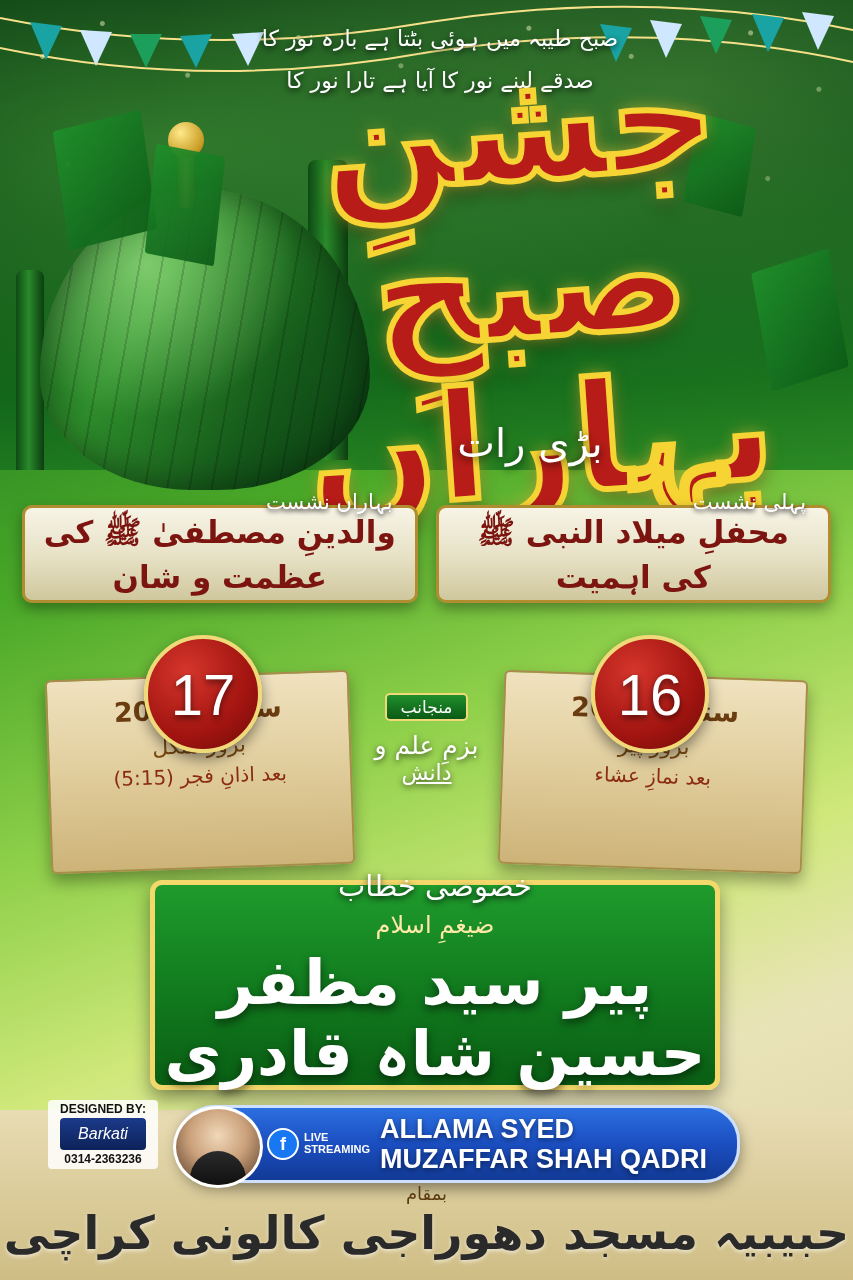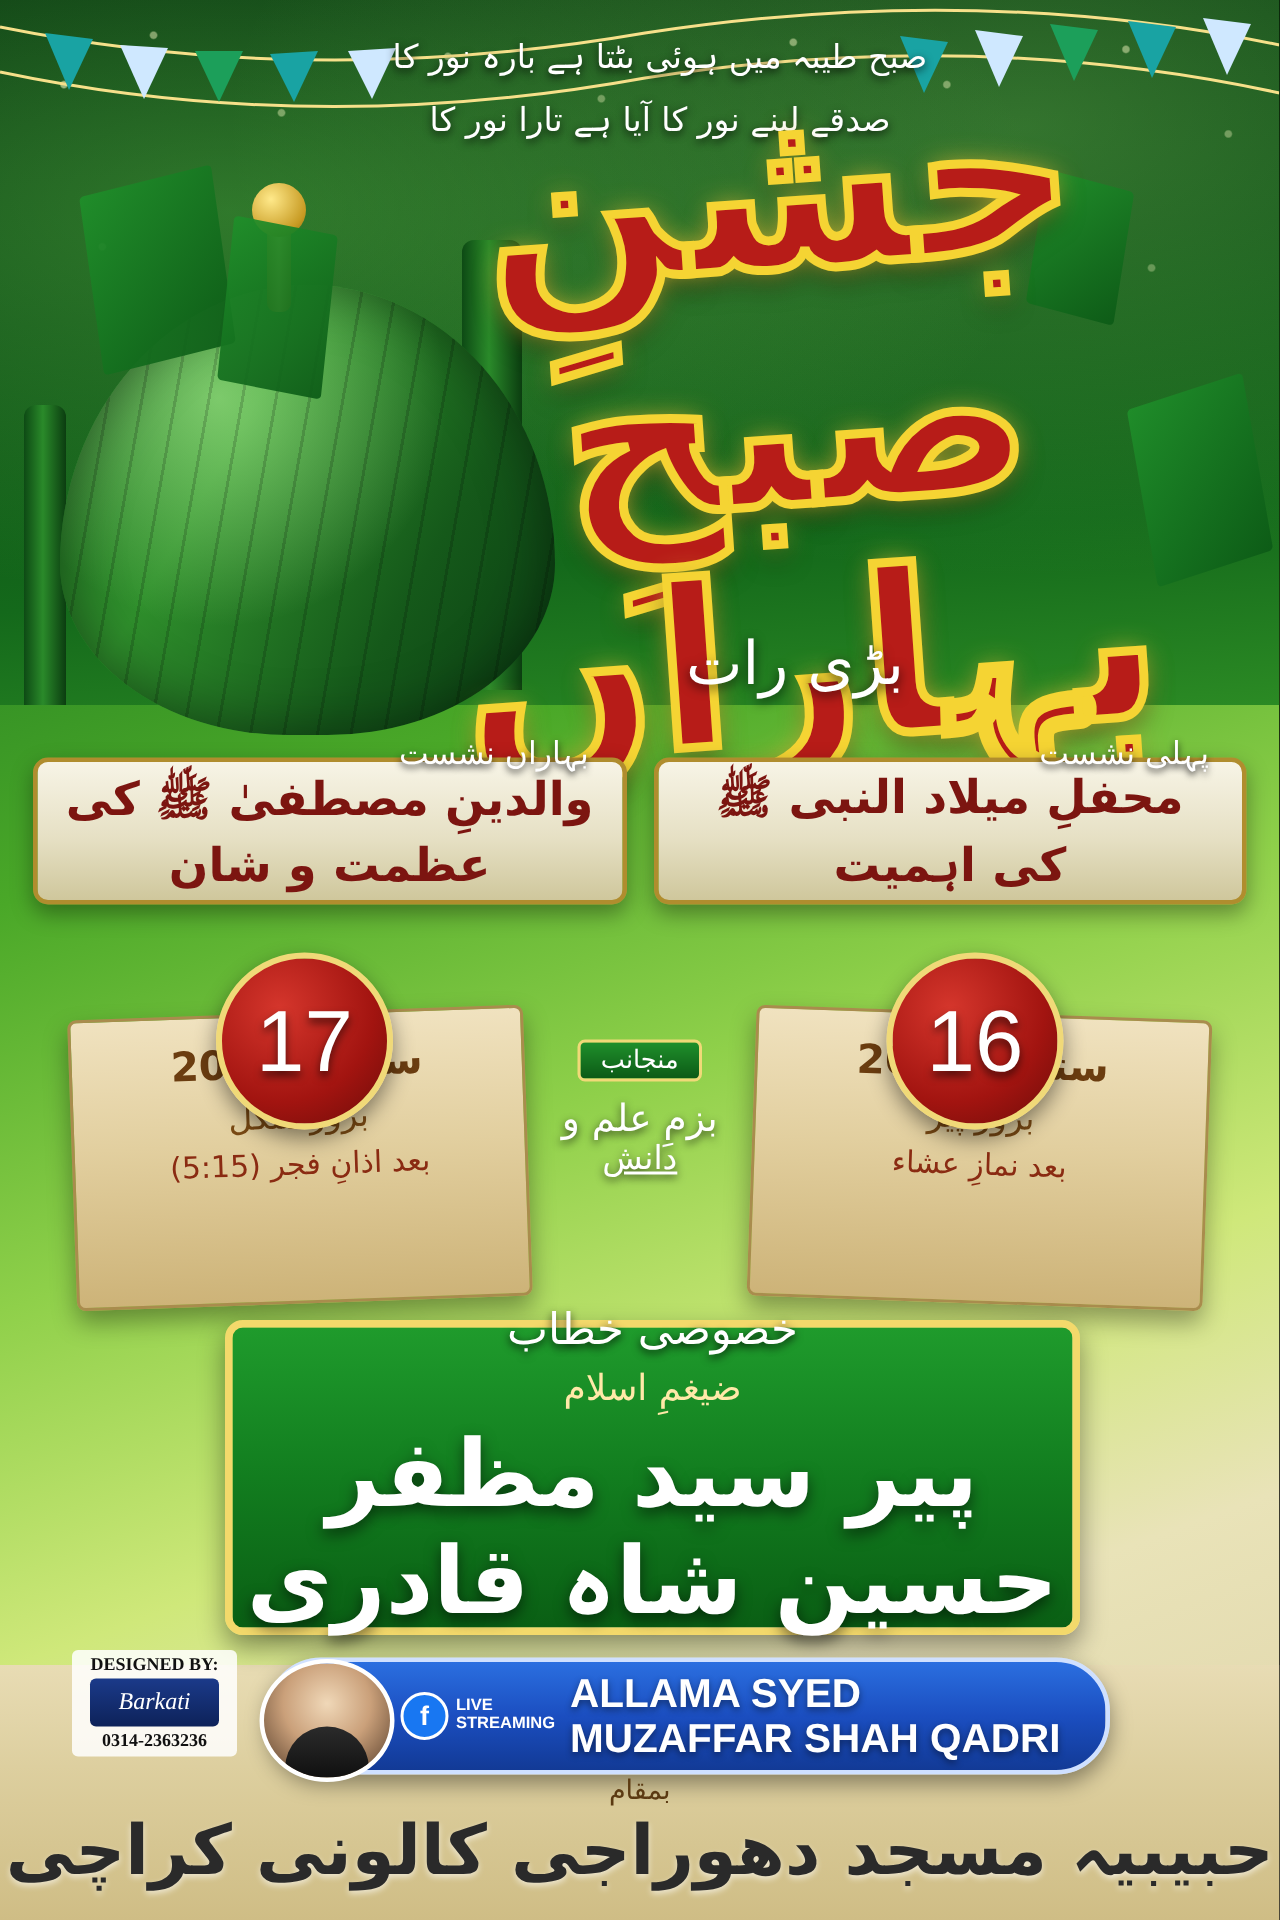--- a/index.html
+++ b/index.html
@@ -305,21 +305,20 @@
   
   .designer {
     position: absolute;
     left: 48px; top: 1100px;
     width: 110px;
     background: rgba(255,255,255,0.85);
     border-radius: 4px;
     text-align: center;
     z-index: 10;
     padding: 2px 0 3px;
-    font-family: Liberation Serif, serif;
   }
   .designer .dtitle { font-size: 12px; font-weight: bold; color: #111; }
   .designer .dlogo {
     margin: 2px auto;
     width: 86px; height: 32px;
     background: linear-gradient(180deg, #1b3a8a, #0d2259);
     border-radius: 4px;
     color: #fff;
     font-size: 16px;
     font-style: italic;

